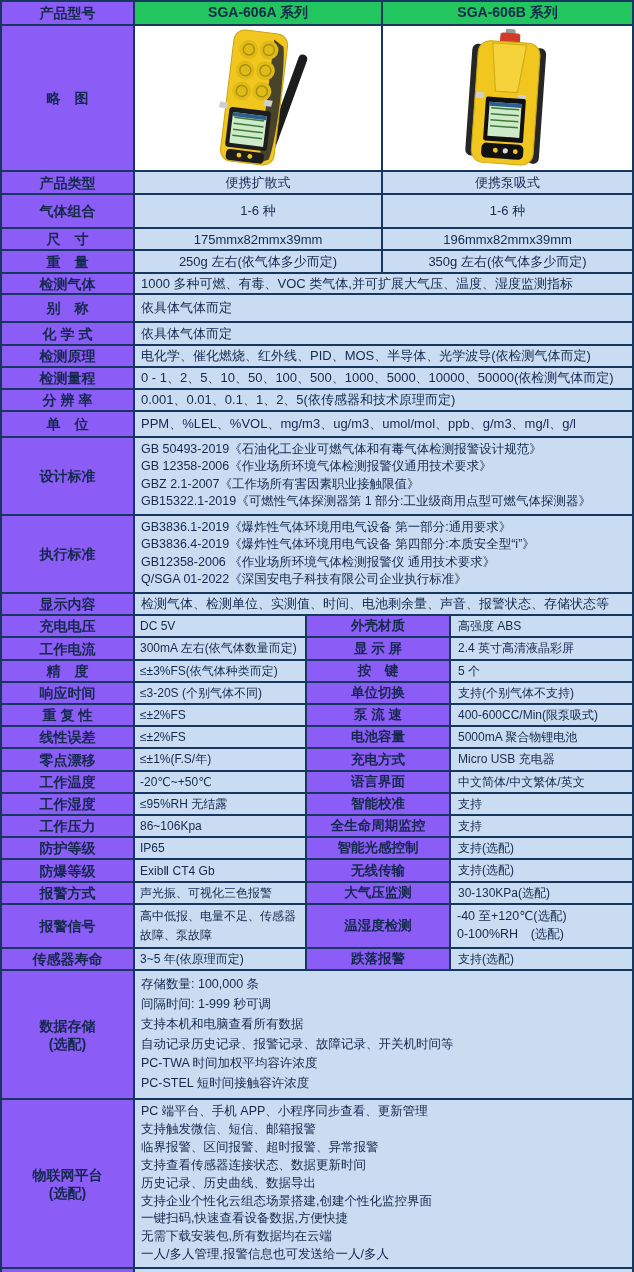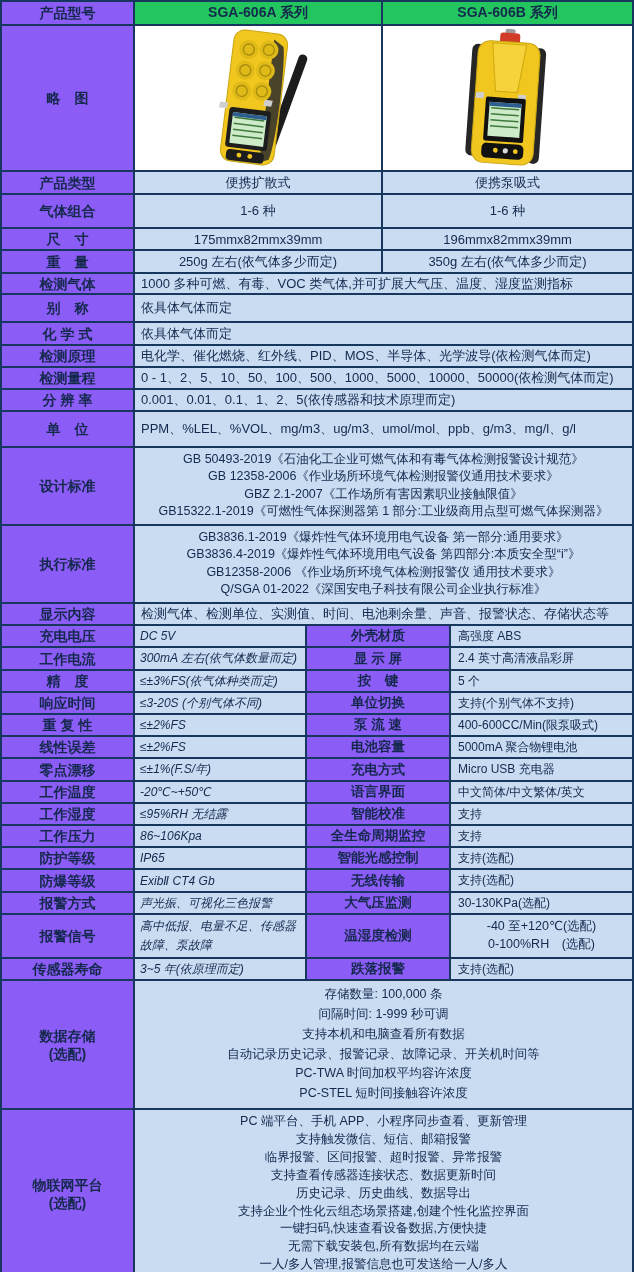--- a/index.html
+++ b/index.html
@@ -20,24 +20,24 @@
     width: 133px; flex: 0 0 133px;
     font-weight: bold; font-size: 14px;
     justify-content: center; text-align: center;
     flex-direction: column; line-height: 18px;
   }
   .lbl3 { width: 144px; flex: 0 0 144px; font-size: 13.5px; }
   
   .val { background: #C9DCF2; font-size: 13px; }
   .val.c { justify-content: center; text-align: center; }
   .val.sp { justify-content: flex-start; padding: 0 6px; white-space: nowrap; }
-  .val.w2 { width: 172px; flex: 0 0 172px; font-size: 12px; padding: 0 5px; font-style: italic; }
+  .val.w2 { width: 172px; flex: 0 0 172px; font-size: 12px; padding: 0 5px; }
   .val.last.q { font-size: 12px; padding: 0 7px; }
   .val.wrap { white-space: normal; line-height: 19px; align-items: center; }
-  .val.ml { flex-direction: column; align-items: center; justify-content: space-evenly; padding: 2px 6px; white-space: nowrap; font-size: 12.5px; }
+  .val.ml { flex-direction: column; align-items: flex-start; justify-content: space-evenly; padding: 2px 6px; white-space: nowrap; font-size: 12.5px; }
   .val.ml > div { line-height: 1.25; }
   
   .hdr { background: #22c55e; font-weight: bold; font-size: 14px; justify-content: center; }
   .va { width: 248px; flex: 0 0 248px; }
   
   .img-cell { background: #ffffff; justify-content: center; }
   .footer-row .val { font-size: 11px; border-radius: 10px; }
 </style>
 </head>
 <body>
@@ -158,21 +158,21 @@
     <div class="cell val sp last">电化学、催化燃烧、红外线、PID、MOS、半导体、光学波导(依检测气体而定)</div>
   </div>
   <div class="row" style="height:22px">
     <div class="cell lbl">检测量程</div>
     <div class="cell val sp last">0 - 1、2、5、10、50、100、500、1000、5000、10000、50000(依检测气体而定)</div>
   </div>
   <div class="row" style="height:22px">
     <div class="cell lbl">分 辨 率</div>
     <div class="cell val sp last">0.001、0.01、0.1、1、2、5(依传感器和技术原理而定)</div>
   </div>
-  <div class="row" style="height:36px">
+  <div class="row" style="height:26px">
     <div class="cell lbl">单　位</div>
     <div class="cell val sp last">PPM、%LEL、%VOL、mg/m3、ug/m3、umol/mol、ppb、g/m3、mg/l、g/l</div>
   </div>
 
   <div class="row" style="height:78px">
     <div class="cell lbl">设计标准</div>
     <div class="cell val ml last">
       <div>GB 50493-2019《石油化工企业可燃气体和有毒气体检测报警设计规范》</div>
       <div>GB 12358-2006《作业场所环境气体检测报警仪通用技术要求》</div>
       <div>GBZ 2.1-2007《工作场所有害因素职业接触限值》</div>

